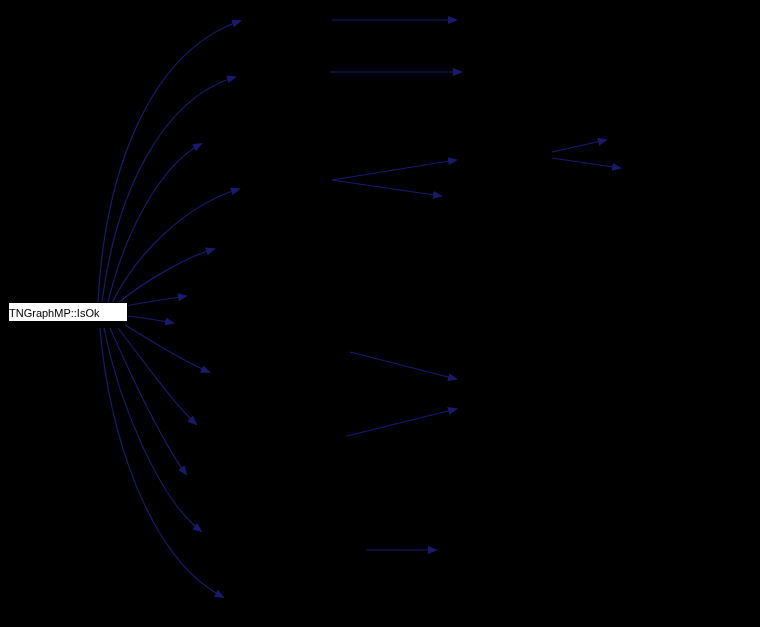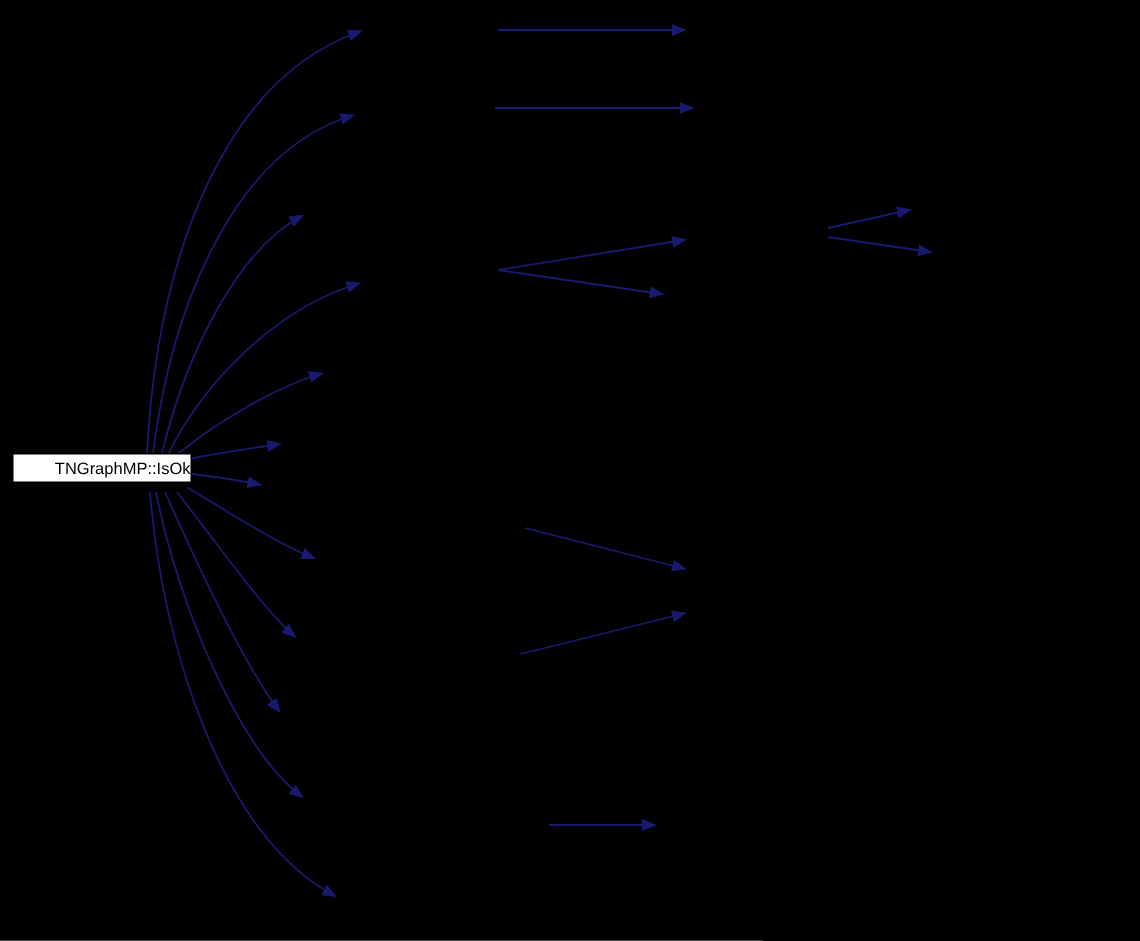--- a/index.html
+++ b/index.html
@@ -34,21 +34,21 @@
     position: absolute;
     left: 8px;
     top: 302px;
     width: 120px;
     height: 20px;
     background: var(--node-fill, #ffffff);
     border: 1px solid var(--node-border, #000000);
     color: var(--node-text, #000000);
     font-size: 11px;
     line-height: 20px;
-    text-align: right;
+    text-align: left;
     white-space: nowrap;
     box-sizing: border-box;
   }
 </style>
 </head>
 <body>
 
 <div id="canvas" style="--bg-color: #000000; --edge-color: #191970; --node-fill: #ffffff; --node-border: #000000; --node-text: #000000;">
   <svg id="graph-svg" viewBox="0 0 760 627" xmlns="http://www.w3.org/2000/svg">
     <defs>

